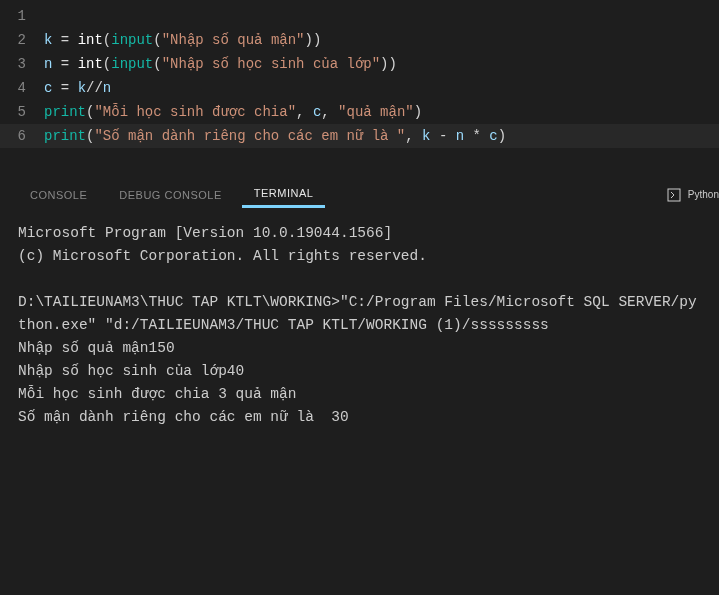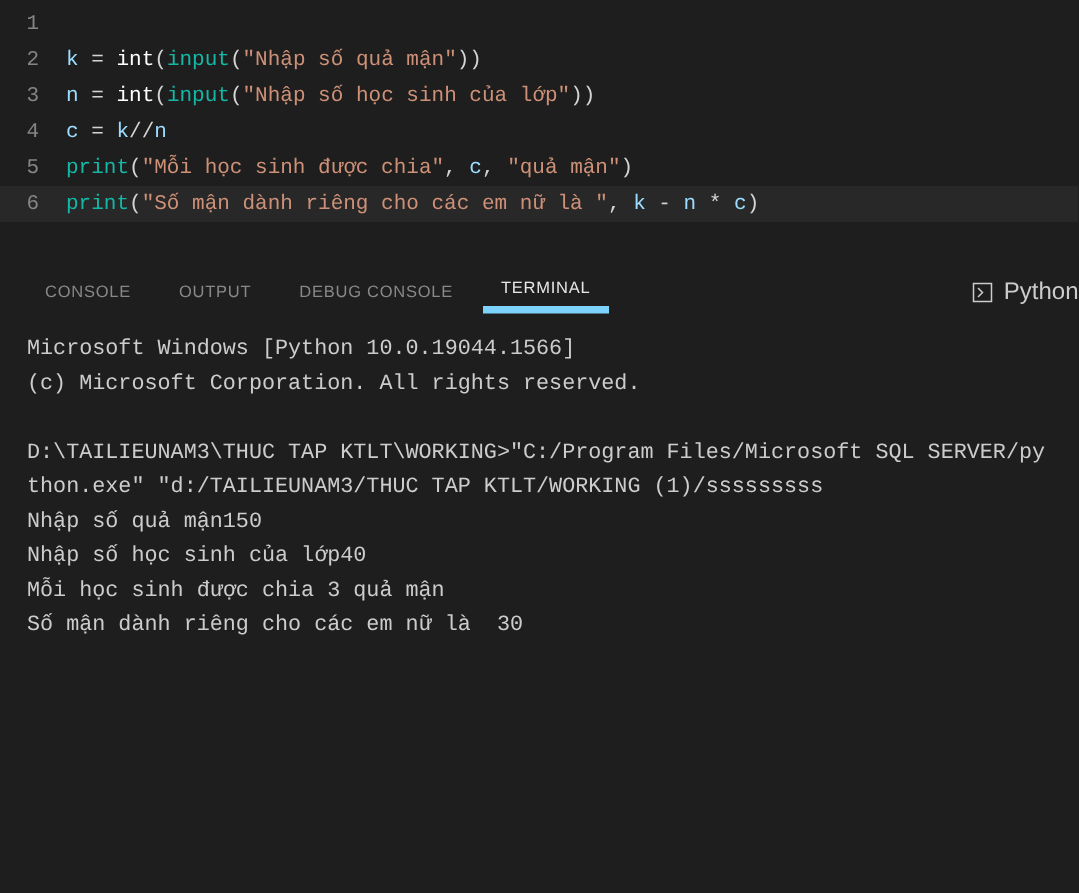--- a/index.html
+++ b/index.html
@@ -55,30 +55,30 @@
   color: #888888;
   font-family: -apple-system, 'Segoe UI', sans-serif;
   font-size: 11px;
   letter-spacing: 0.5px;
   padding: 6px 12px;
   margin-right: 8px;
   cursor: pointer;
 }
 .panel-tab.active {
   color: #e7e7e7;
-  border-bottom: 5px solid #7dd3fc;
+  border-bottom: 3px solid #7dd3fc;
 }
 .panel-right {
   position: absolute;
   right: 0;
   display: flex;
   align-items: center;
   color: #cccccc;
   font-family: -apple-system, 'Segoe UI', sans-serif;
-  font-size: 16px;
+  font-size: 10px;
 }
 .panel-right svg { margin-right: 6px; }
 
 .terminal {
   padding: 14px 18px;
   background: #1e1e1e;
   font-family: Consolas, 'Courier New', monospace;
   font-size: 14.5px;
   line-height: 23px;
   color: #cccccc;
@@ -113,30 +113,29 @@
       <div class="code"><span class="tok-func">print</span><span class="tok-paren">(</span><span class="tok-str">"Mỗi học sinh được chia"</span><span class="tok-op">, </span><span class="tok-var">c</span><span class="tok-op">, </span><span class="tok-str">"quả mận"</span><span class="tok-paren">)</span></div>
     </div>
     <div class="line highlight-line">
       <div class="line-num">6</div>
       <div class="code"><span class="tok-func">print</span><span class="tok-paren">(</span><span class="tok-str">"Số mận dành riêng cho các em nữ là "</span><span class="tok-op">, </span><span class="tok-var">k</span><span class="tok-op"> - </span><span class="tok-var">n</span><span class="tok-op"> * </span><span class="tok-var">c</span><span class="tok-paren">)</span></div>
     </div>
   </div>
 
 <div class="panel-tabs">
   <div class="panel-tab">CONSOLE</div>
-  <div class="panel-tab">OUTPUT</div>
   <div class="panel-tab">DEBUG CONSOLE</div>
   <div class="panel-tab active">TERMINAL</div>
   <div class="panel-right">
     <svg width="16" height="16" viewBox="0 0 16 16" fill="none" stroke="#cccccc" stroke-width="1">
       <rect x="2" y="2" width="12" height="12"></rect>
       <path d="M5 5 L8 8 L5 11" fill="none"></path>
     </svg>
     <span>Python</span>
   </div>
 </div>
 
-<div class="terminal" id="terminal"><div class="terminal-block">Microsoft Windows [Python 10.0.19044.1566]
+<div class="terminal" id="terminal"><div class="terminal-block">Microsoft Program [Version 10.0.19044.1566]
 (c) Microsoft Corporation. All rights reserved.</div><div class="terminal-block">D:\TAILIEUNAM3\THUC TAP KTLT\WORKING&gt;"C:/Program Files/Microsoft SQL SERVER/python.exe" "d:/TAILIEUNAM3/THUC TAP KTLT/WORKING (1)/sssssssss
 Nhập số quả mận150
 Nhập số học sinh của lớp40
 Mỗi học sinh được chia 3 quả mận
 Số mận dành riêng cho các em nữ là  30</div></div>
 
 </body></html>

